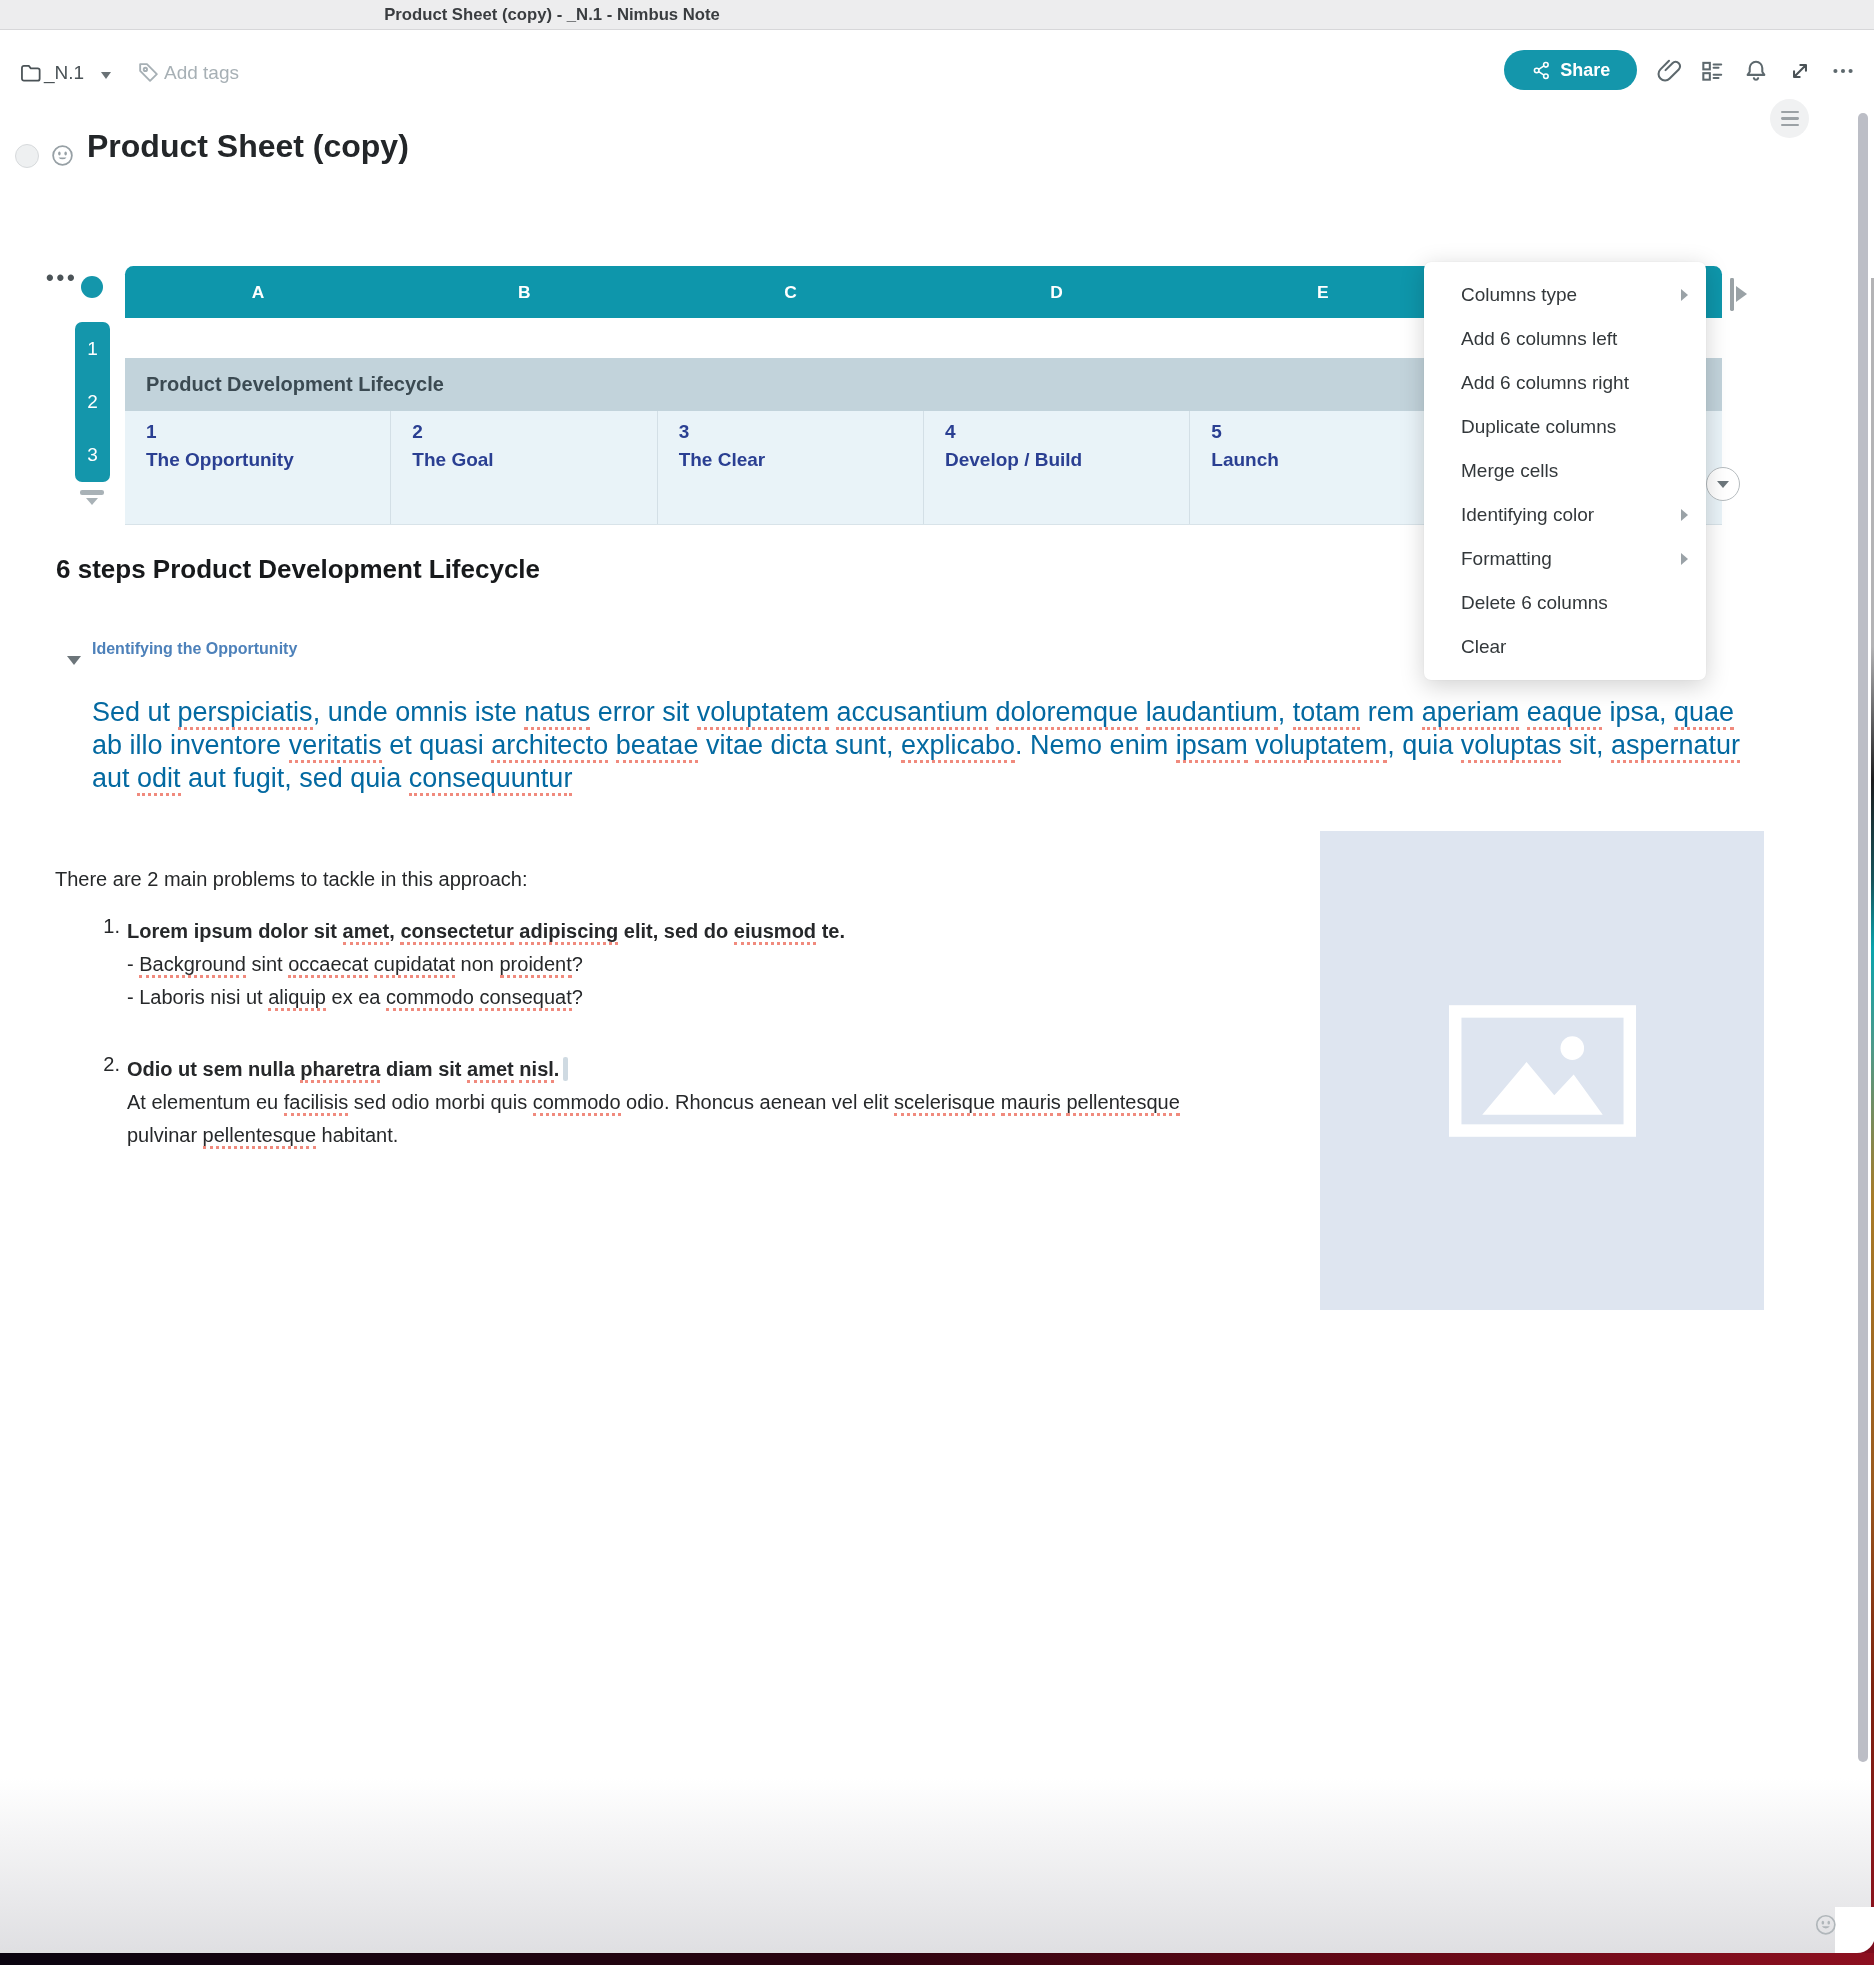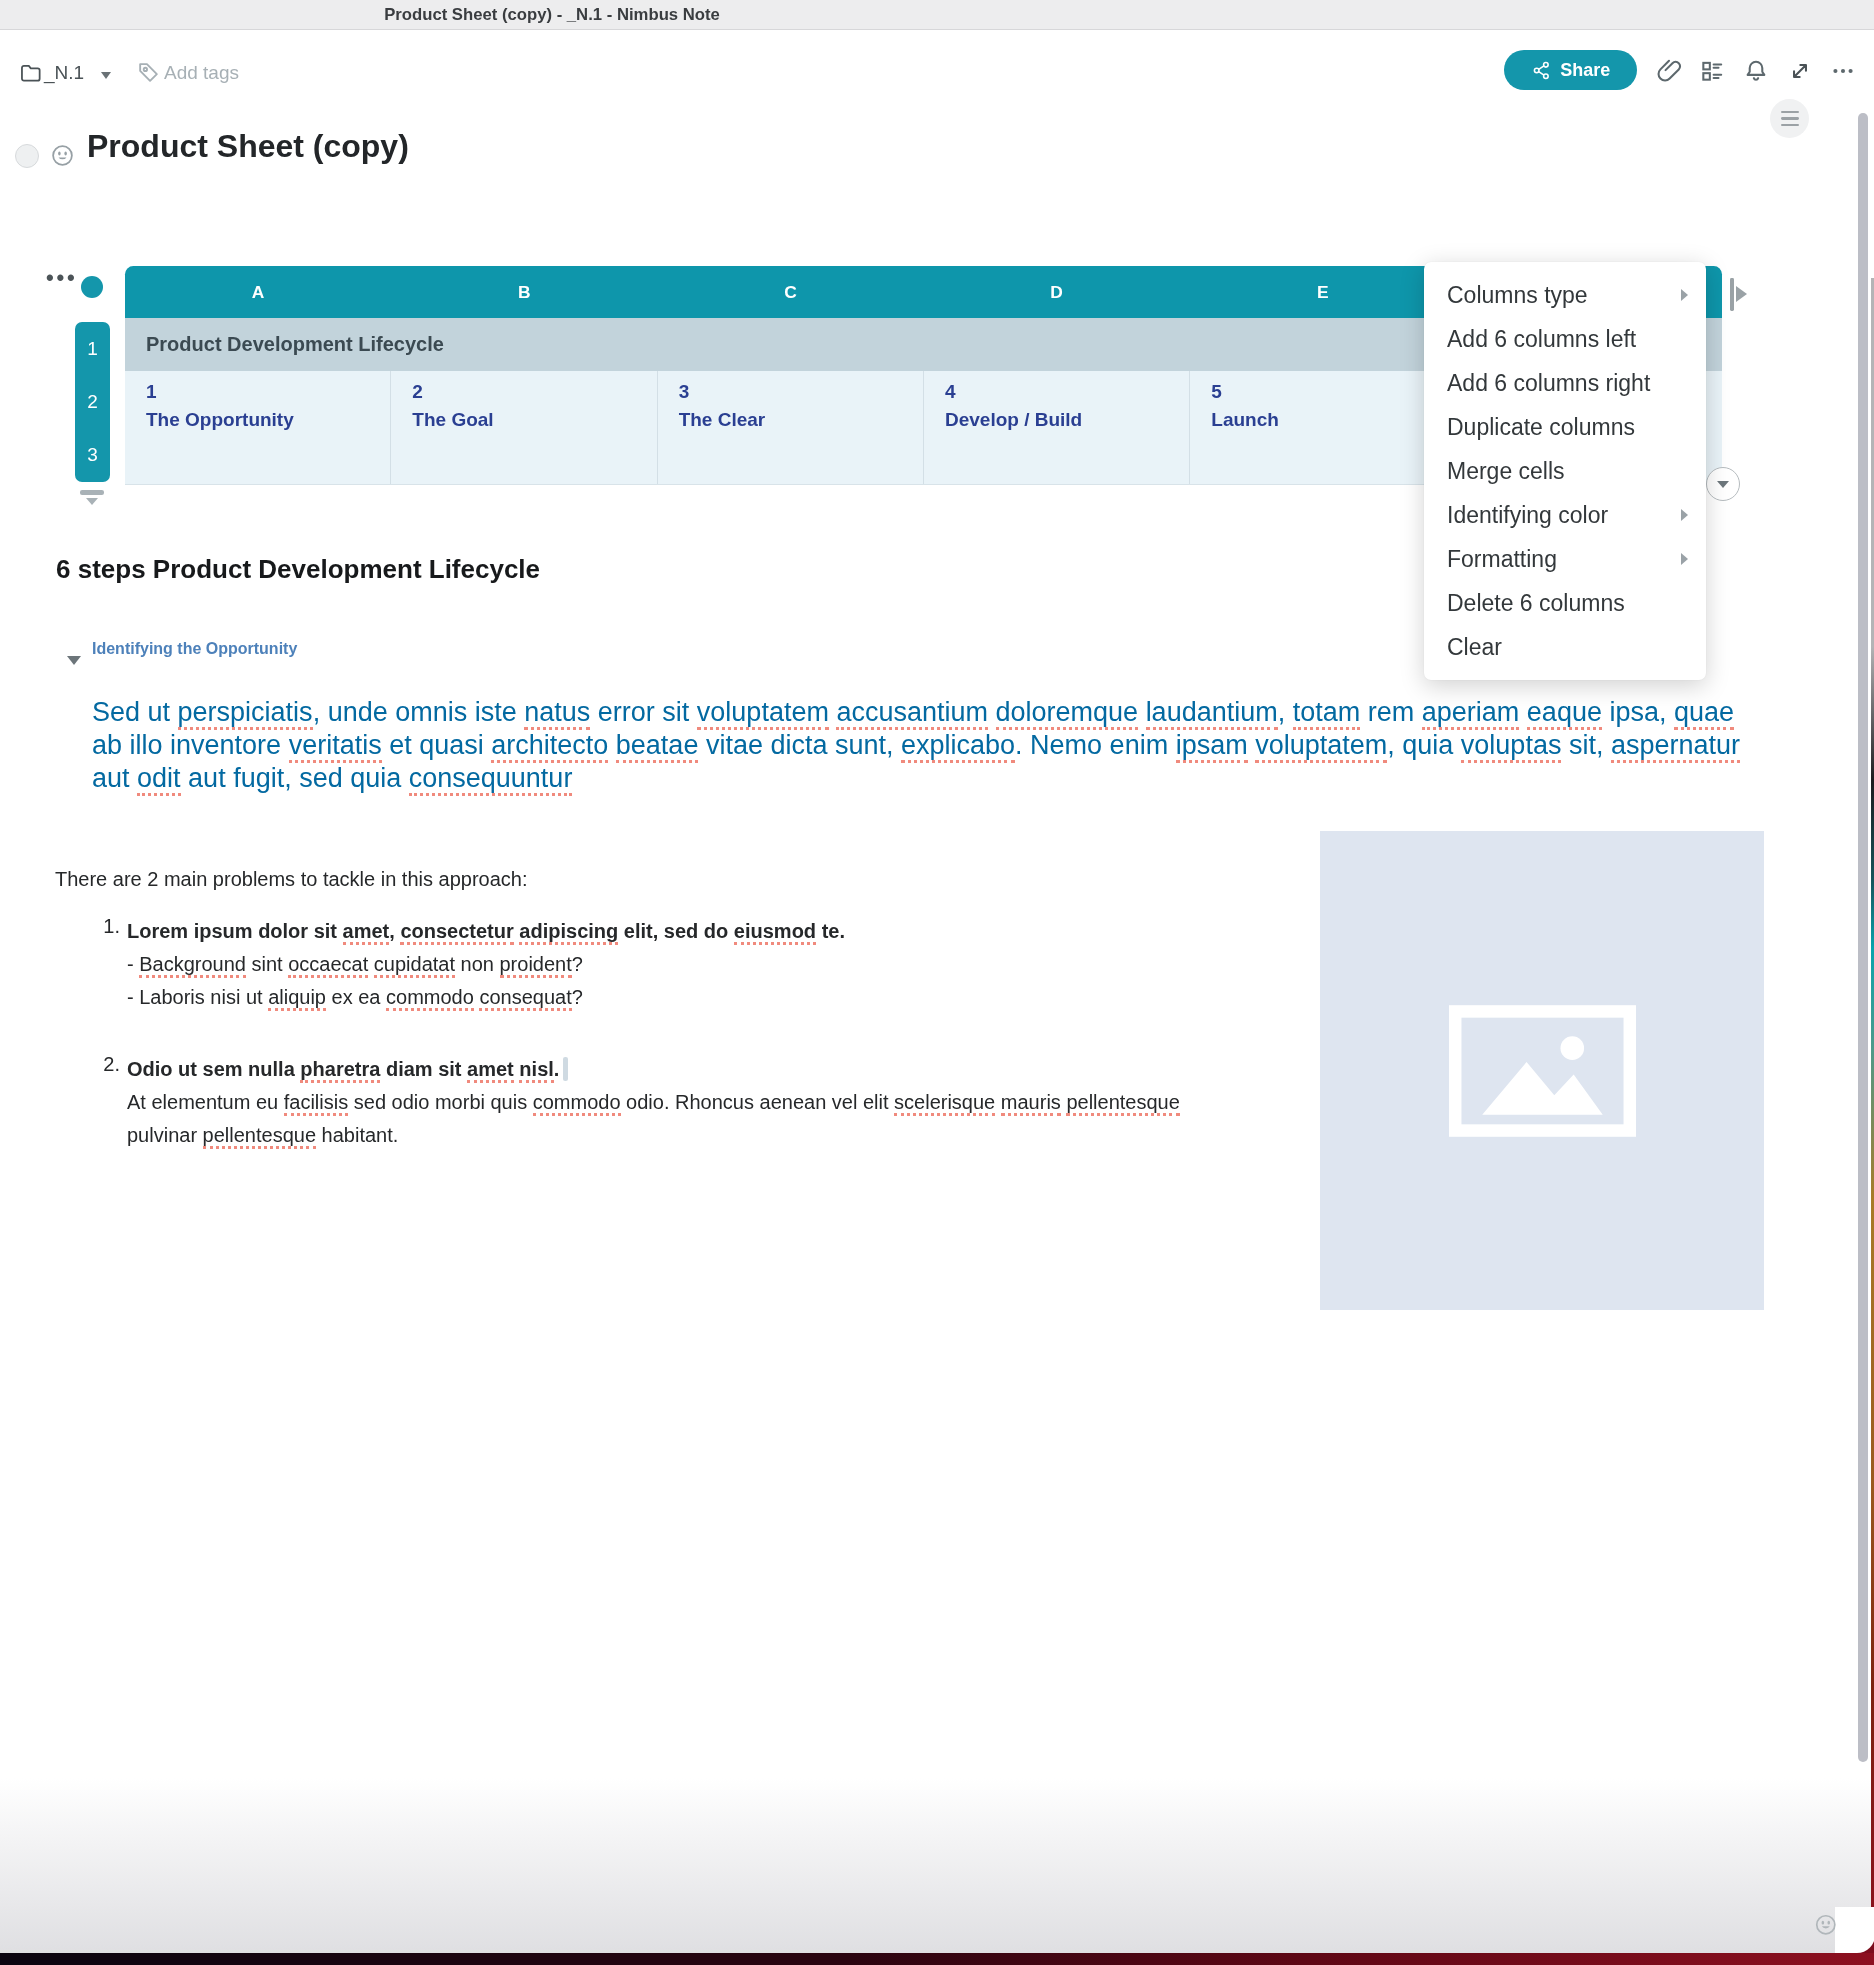--- a/index.html
+++ b/index.html
@@ -36,21 +36,21 @@
   .pagetitle{position:absolute;left:87px;top:128px;font-size:32px;font-weight:bold;color:#232629;}
 
   
   .tbl-dots{position:absolute;left:46px;top:265px;font-size:22px;font-weight:bold;
     color:#4c5458;letter-spacing:2.8px;}
   .tbl-circle{position:absolute;left:81px;top:276px;width:22px;height:22px;border-radius:50%;background:#1496ab;}
   .tbl{position:absolute;left:125px;top:266px;width:1597px;z-index:10;}
   .tbl-head{height:52px;background:#0e96ab;border-radius:8.3px 8.3px 0 0;display:flex;}
   .tbl-head .col{flex:1;display:flex;align-items:center;justify-content:center;
     color:#fff;font-size:17.4px;font-weight:bold;}
-  .tbl-row1{height:53px;background:#c2d3db;display:flex;align-items:center;}
+  .tbl-row1{height:53px;background:#c2d3db;display:flex;align-items:center;margin-top:40px;}
   .tbl-row1 span{margin-left:21px;font-size:20px;font-weight:bold;color:#3b4a52;}
   .tbl-row2{height:64px;background:#e9f3f8;display:flex;}
   .tbl-row2 .cell{flex:1;padding:7px 0 0 21px;box-sizing:border-box;border-left:0.7px solid #d3dfe6;}
   .tbl-row2 .cell:first-child{border-left:none;}
   .tbl-row2 .cnum,.tbl-row2 .clabel{display:block;font-size:19px;font-weight:bold;color:#2a3f92;line-height:28px;}
   .tbl-row3{height:49px;background:#e9f3f8;display:flex;border-bottom:0.7px solid #d8e3e9;}
   .tbl-row3 .cell{flex:1;border-left:0.7px solid #d3dfe6;}
   .tbl-row3 .cell:first-child{border-left:none;}
 
   .gutter{position:absolute;left:75px;top:322px;width:35px;height:160px;background:#1496ab;
@@ -67,21 +67,21 @@
     border-bottom:8.3px solid transparent;border-left:11px solid #9aa2a6;}
   .rowexpand{position:absolute;left:1706px;top:467px;width:32px;height:32px;border-radius:50%;
     background:#fff;border:1.4px solid #b6bcbf;display:flex;align-items:center;justify-content:center;z-index:15;}
   .rowexpand .tri{width:0;height:0;border-left:6.2px solid transparent;border-right:6.2px solid transparent;
     border-top:7.6px solid #6d777c;margin-top:1.4px;}
 
   
   .ctxmenu{position:absolute;left:1424px;top:262px;width:282px;background:#fff;border-radius:7px;
     box-shadow:0 5.6px 25px rgba(0,0,0,.18),0 0 1.4px rgba(0,0,0,.08);padding:11px 0;z-index:50;}
   .ctxmenu .mi{position:relative;height:44px;display:flex;align-items:center;
-    padding:0 23px;font-size:23px;color:#33383b;cursor:pointer;}
+    padding:0 37px;font-size:19px;color:#33383b;cursor:pointer;}
   .mchev{position:absolute;right:18px;top:50%;transform:translateY(-50%);width:0;height:0;
     border-top:6.2px solid transparent;border-bottom:6.2px solid transparent;border-left:7.6px solid #9aa2a7;}
 
   
   .h2{position:absolute;left:56px;top:554px;font-size:26px;font-weight:bold;color:#17191b;}
   .toggle-tri{position:absolute;left:67px;top:656px;width:0;height:0;border-left:7.6px solid transparent;
     border-right:7.6px solid transparent;border-top:9.7px solid #6c757a;}
   .toggle-h{position:absolute;left:92px;top:640px;font-size:16px;font-weight:bold;color:#4d81ba;}
   .para{position:absolute;left:92px;top:696px;width:1654px;font-size:27px;line-height:33px;color:#0369a1;}
   .sp{border-bottom:3.5px dotted #f08a7d;padding-bottom:0px;}

